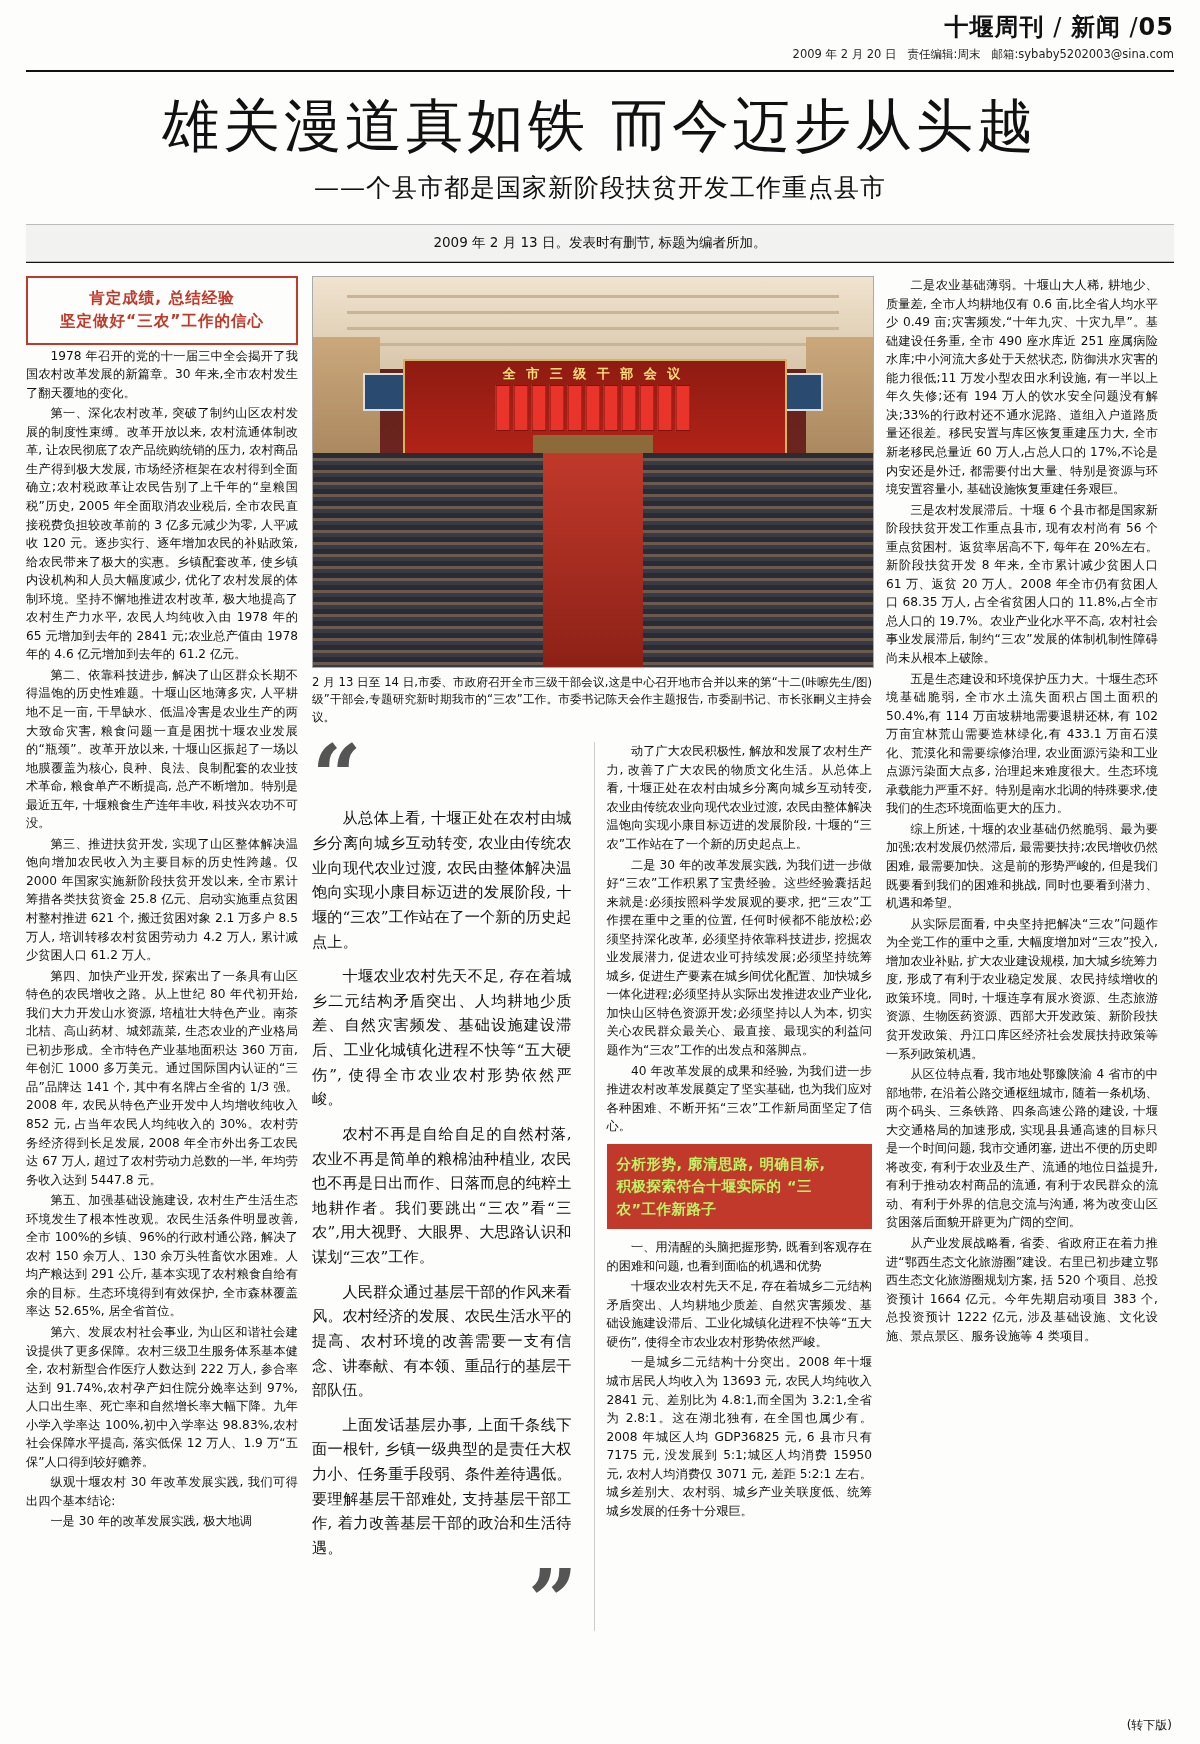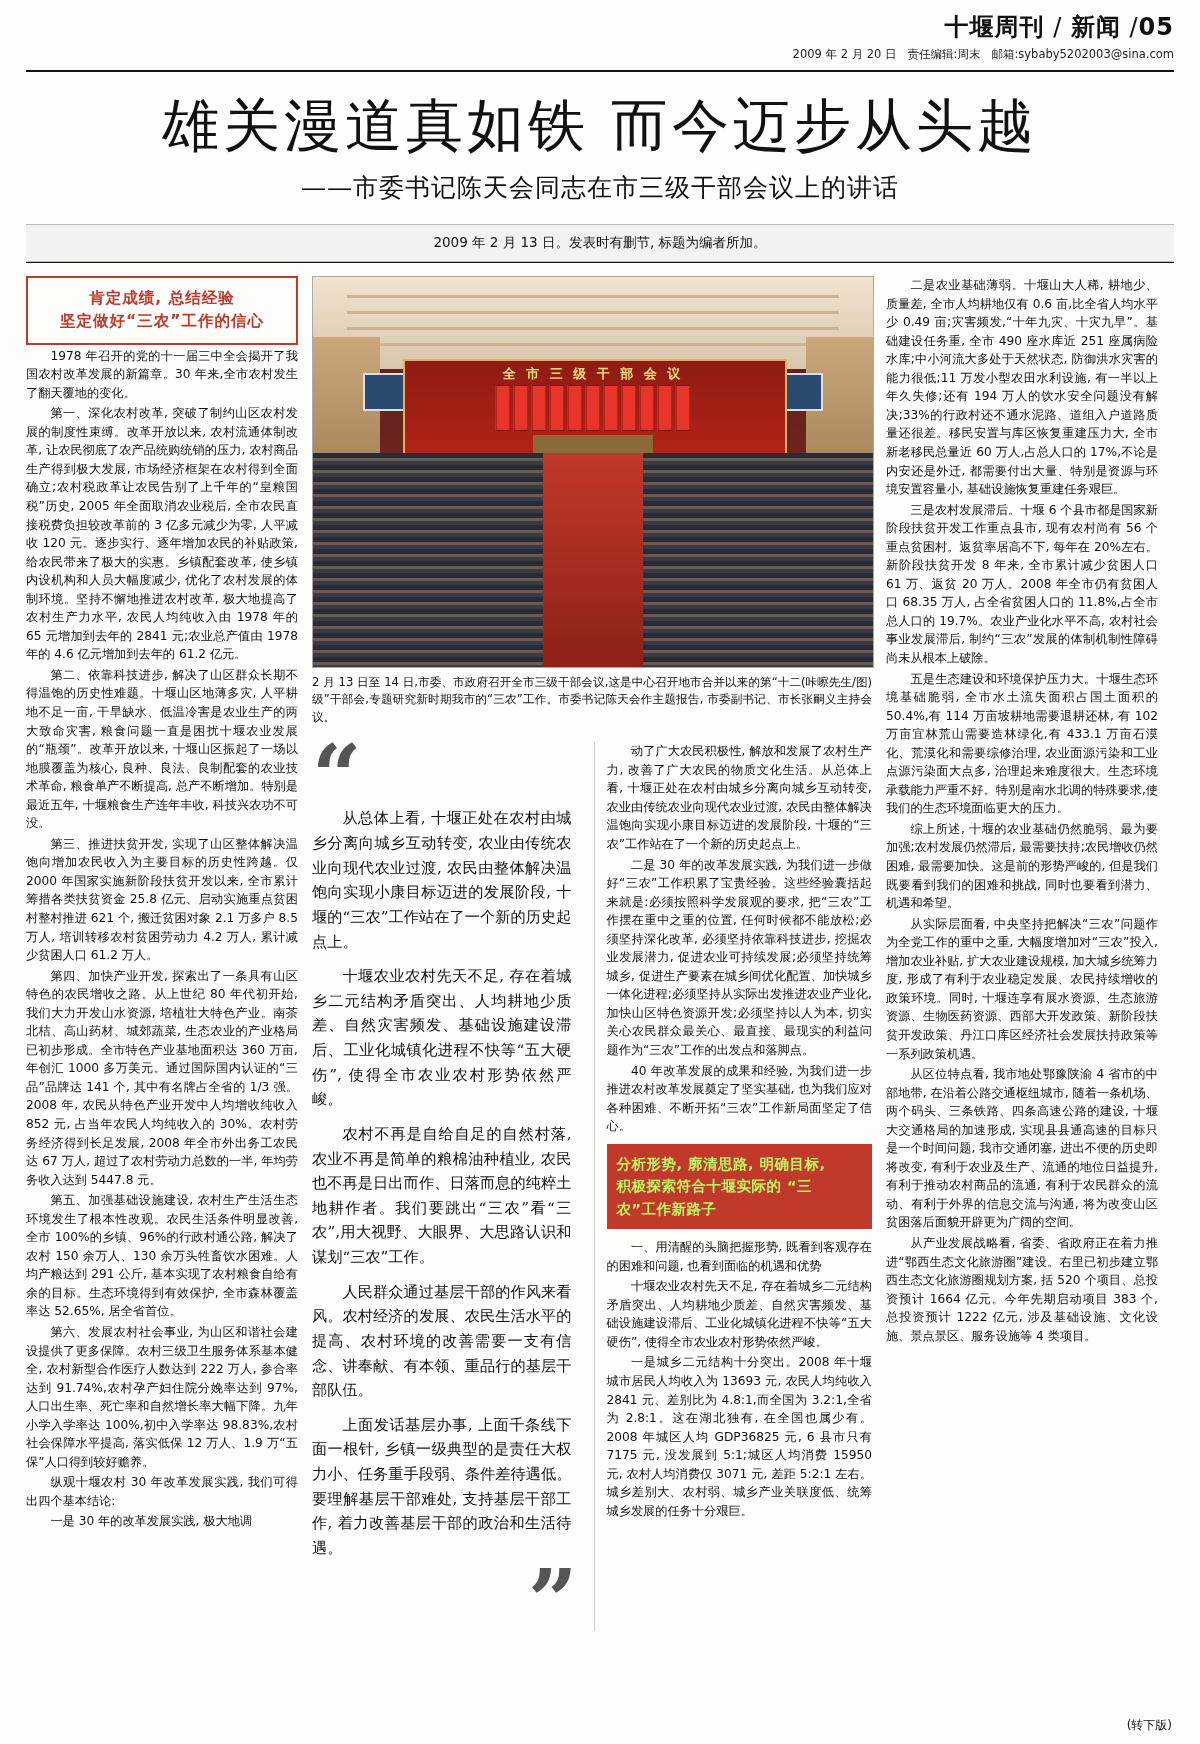--- a/index.html
+++ b/index.html
@@ -130,21 +130,21 @@
     <div class="mast-sub">
       <span>2009 年 2 月 20 日</span>&nbsp;&nbsp;
       <span>责任编辑:周末</span>&nbsp;&nbsp;
       <span>邮箱:sybaby5202003@sina.com</span>
     </div>
     <div class="mast-rule"></div>
   </div>
 
   <div class="headline-wrap">
     <div class="headline">雄关漫道真如铁 而今迈步从头越</div>
-    <div class="subhead">——市委书记陈天会同志在市三级干部会议上的讲话</div>
+    <div class="subhead">——个县市都是国家新阶段扶贫开发工作重点县市</div>
   </div>
   <div class="deck-bar">2009 年 2 月 13 日。发表时有删节, 标题为编者所加。</div>
   <div class="deck-bar2"></div>
 
   <div class="cols">
 
     <div class="col">
       <div class="rulebox">
         <div class="l">肯定成绩, 总结经验</div>
         <div class="l">坚定做好“三农”工作的信心</div>

